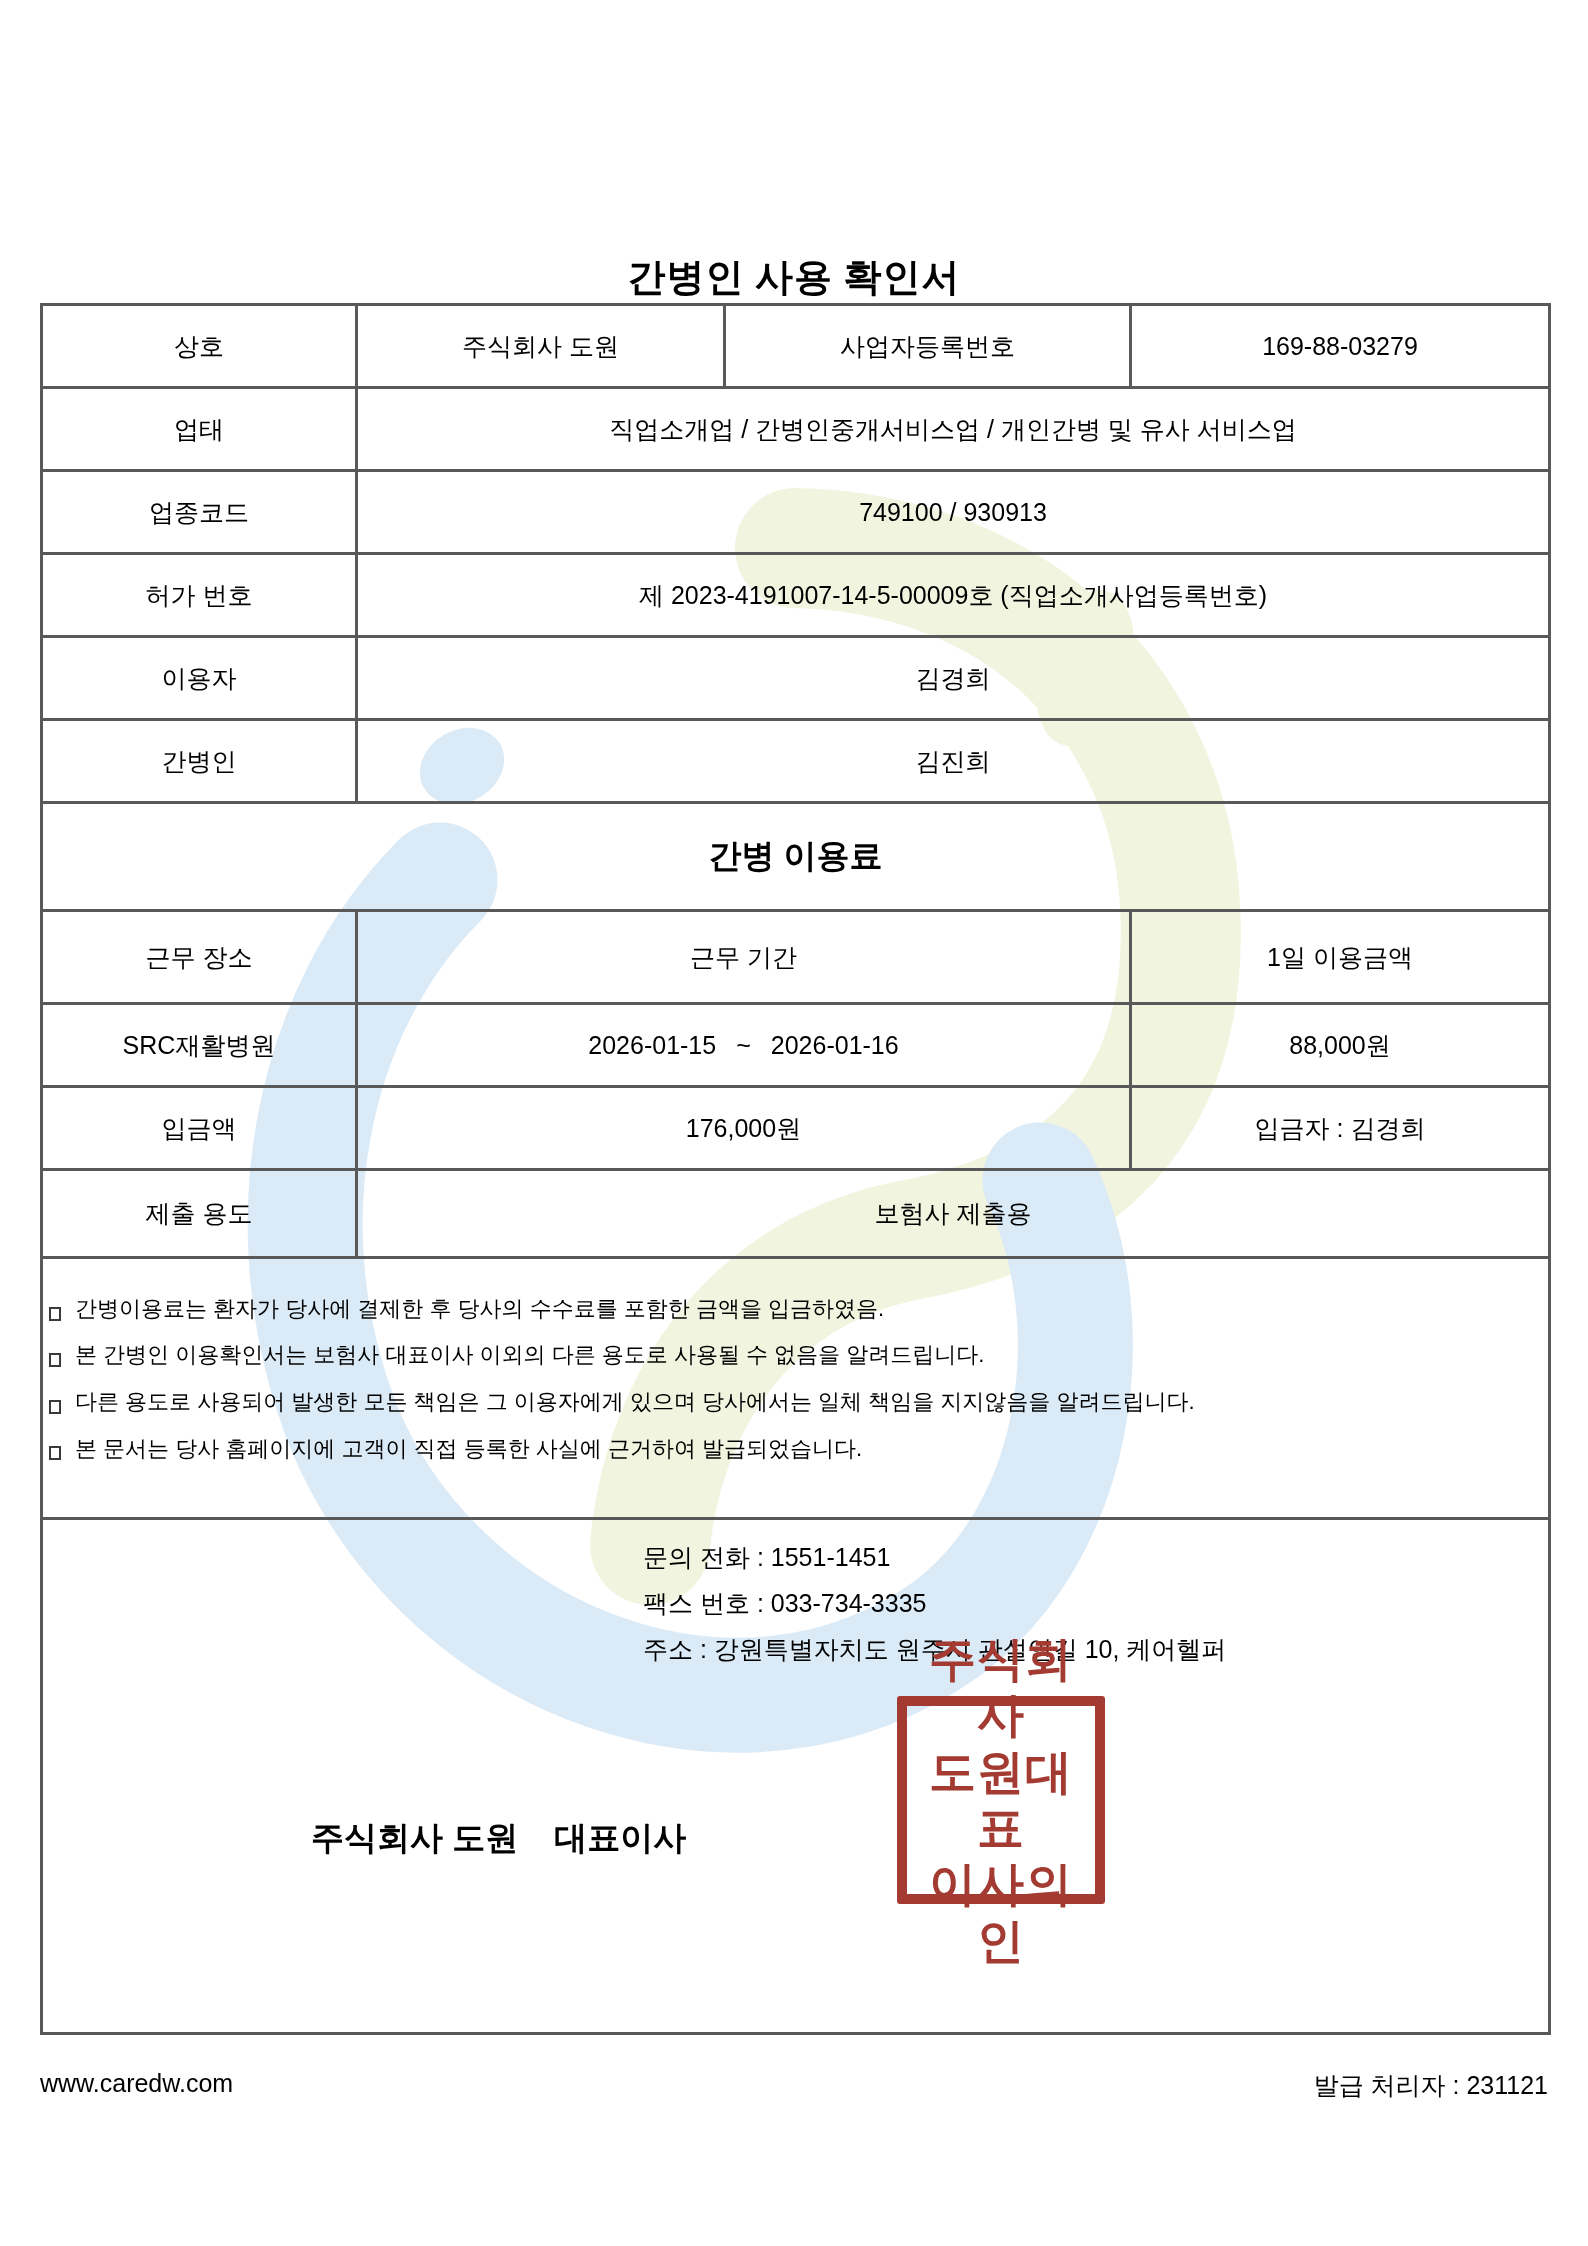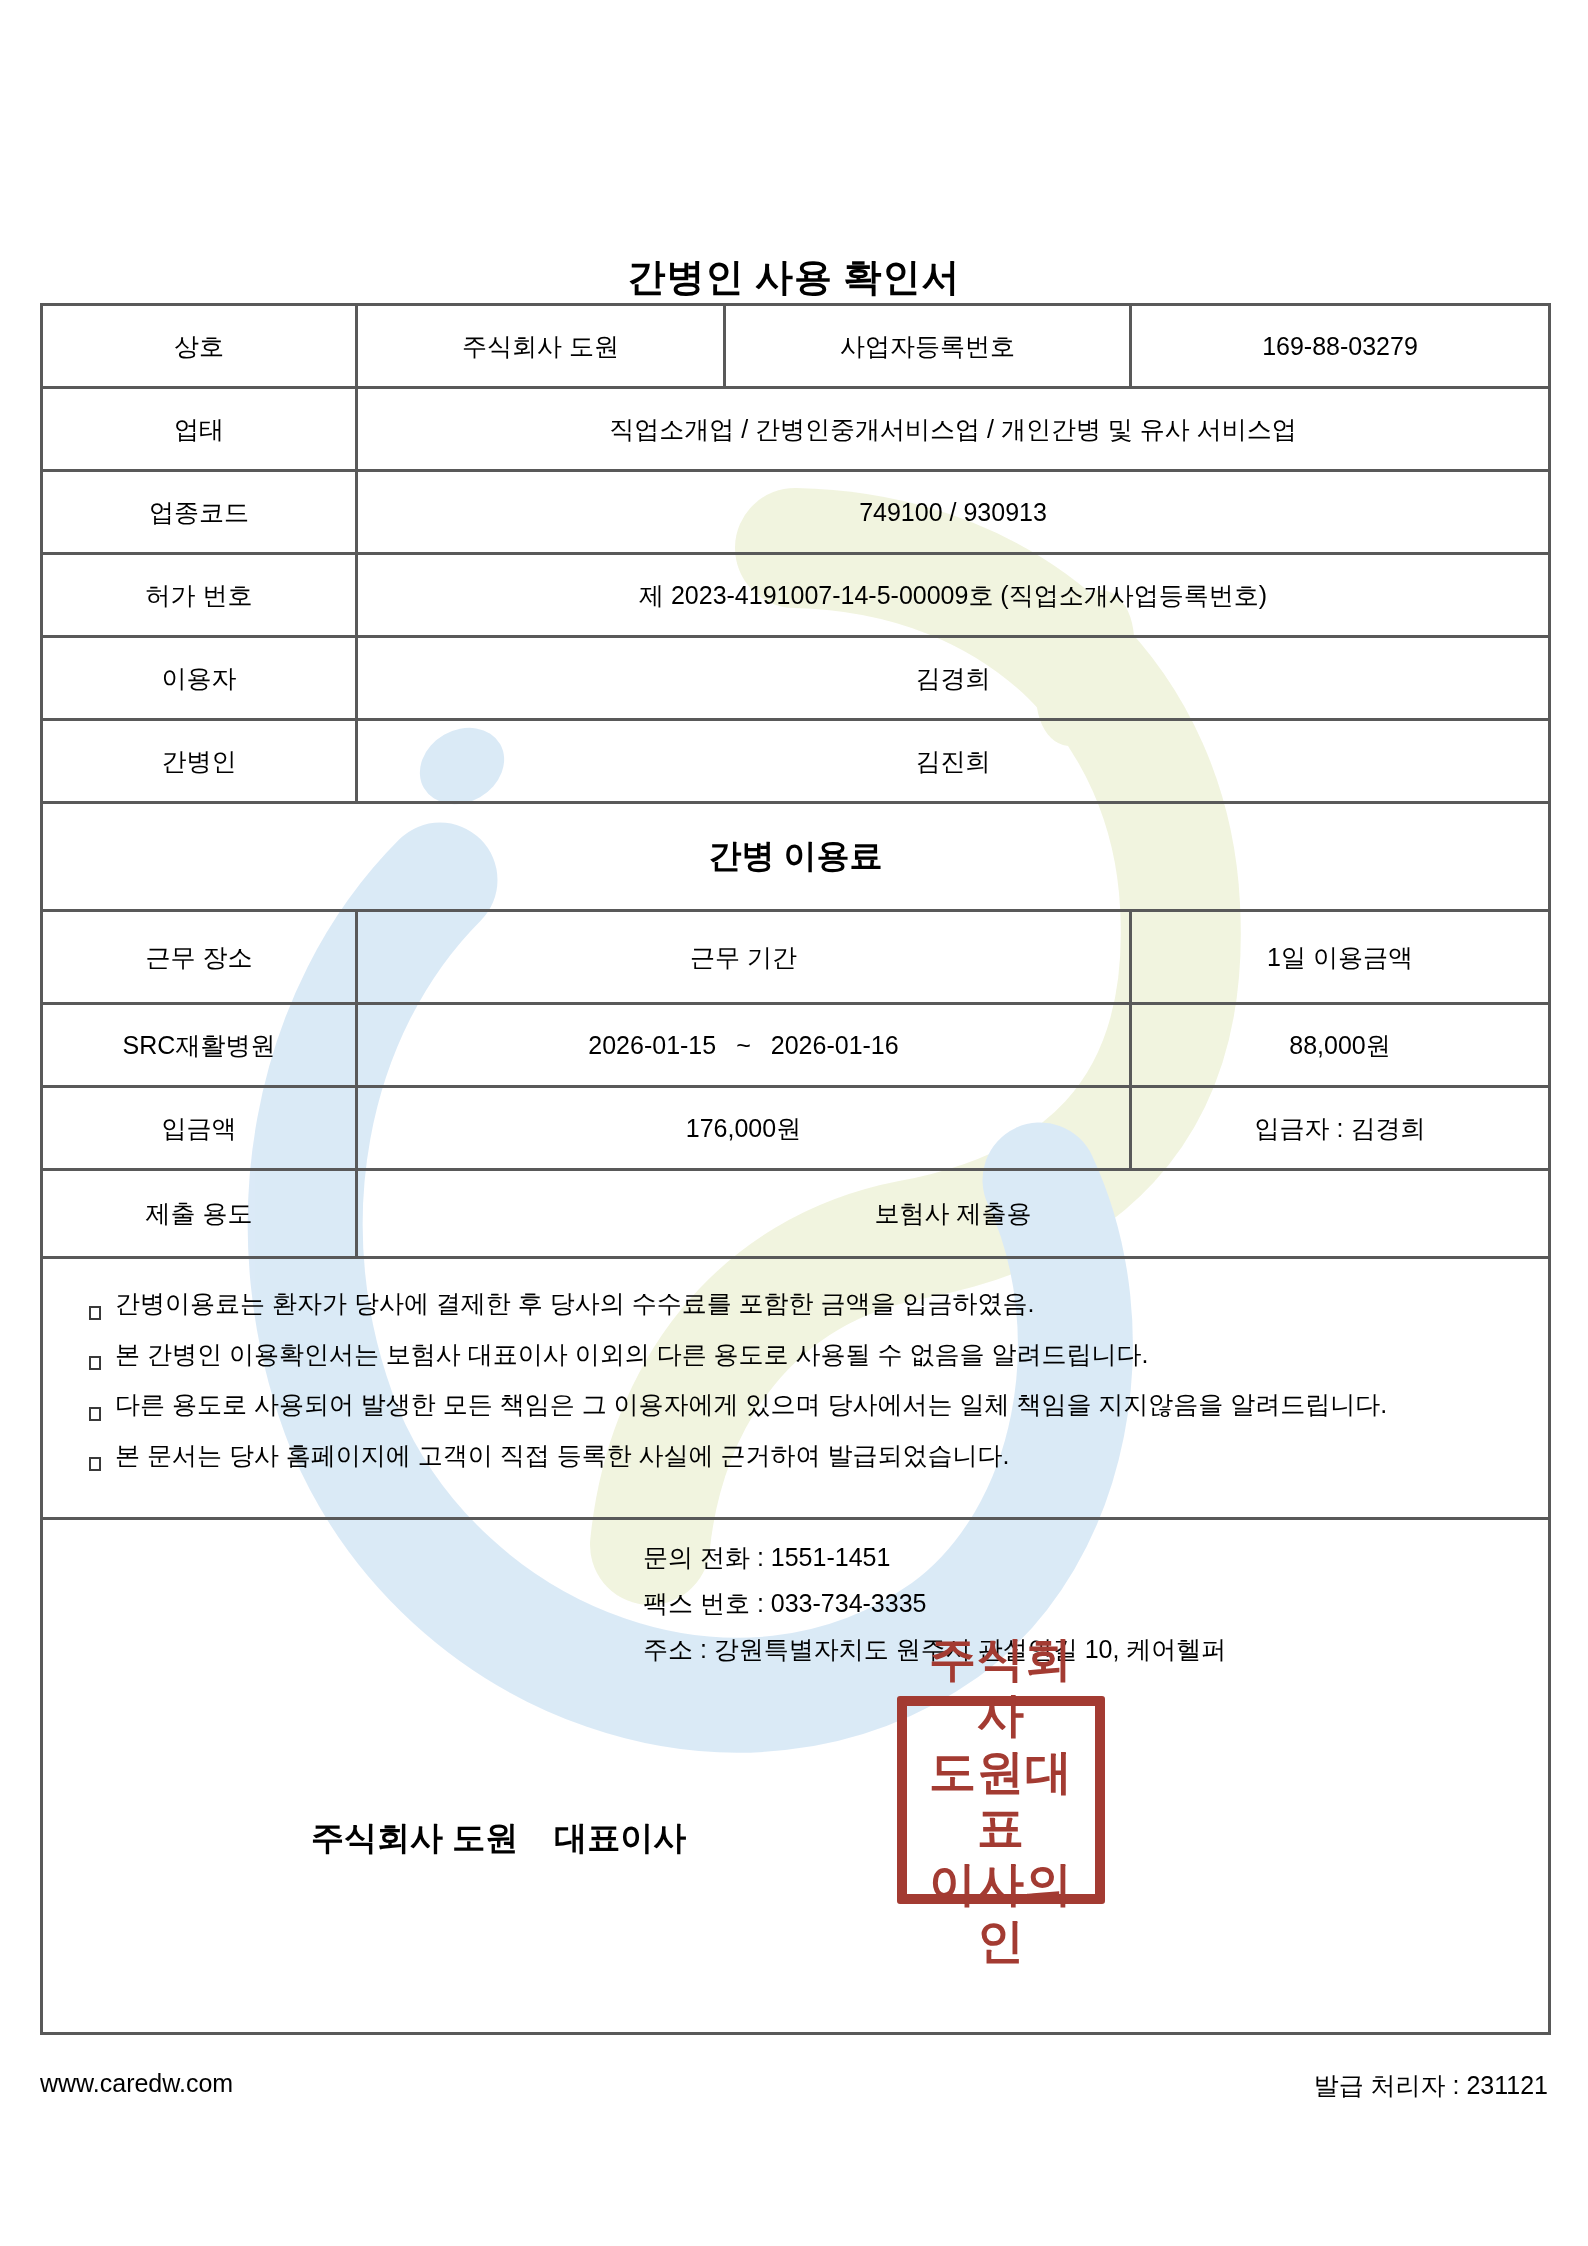--- a/index.html
+++ b/index.html
@@ -16,21 +16,21 @@
     border:3px solid #595959;text-align:center;vertical-align:middle;
     font-size:25px;padding:0 6px;background:transparent;overflow:hidden;
   }
   .lbl{font-weight:normal;}
   tr.r-std td{height:80px;}
   tr.r-fee td{height:105px;font-size:33px;font-weight:bold;}
   tr.r-whead td{height:90px;}
   tr.r-w td{height:80px;}
   tr.r-purpose td{height:85px;}
   td.notes-cell{height:258px;text-align:left;vertical-align:top;padding:50px 40px 10px 50px;}
-  .note-line{display:flex;align-items:flex-end;margin-bottom:18px;font-size:25px;line-height:1.3;margin-left:40px;}
+  .note-line{display:flex;align-items:center;margin-bottom:18px;font-size:22px;line-height:1.3;}
   .note-bullet{flex:none;width:8px;height:10px;border:2px solid #3a3a3a;margin:9px 14px 0 0;background:#fff;}
   td.sign-cell{height:512px;position:relative;padding:0;}
   .contact{position:absolute;left:600px;top:14px;text-align:left;font-size:25px;line-height:1.84;}
   .sig-line{position:absolute;left:268px;top:296px;font-size:33px;font-weight:bold;white-space:nowrap;}
   .sig-line .ceo{margin-left:36px;font-family:Liberation Mono, monospace;}
   .stamp{
     position:absolute;left:854px;top:176px;width:188px;height:188px;
     border:10px solid #a33b32;border-radius:3px;color:#a33b32;
     display:flex;flex-direction:column;justify-content:center;align-items:flex-start;
     font-size:47px;font-weight:bold;line-height:1.2;letter-spacing:1px;

